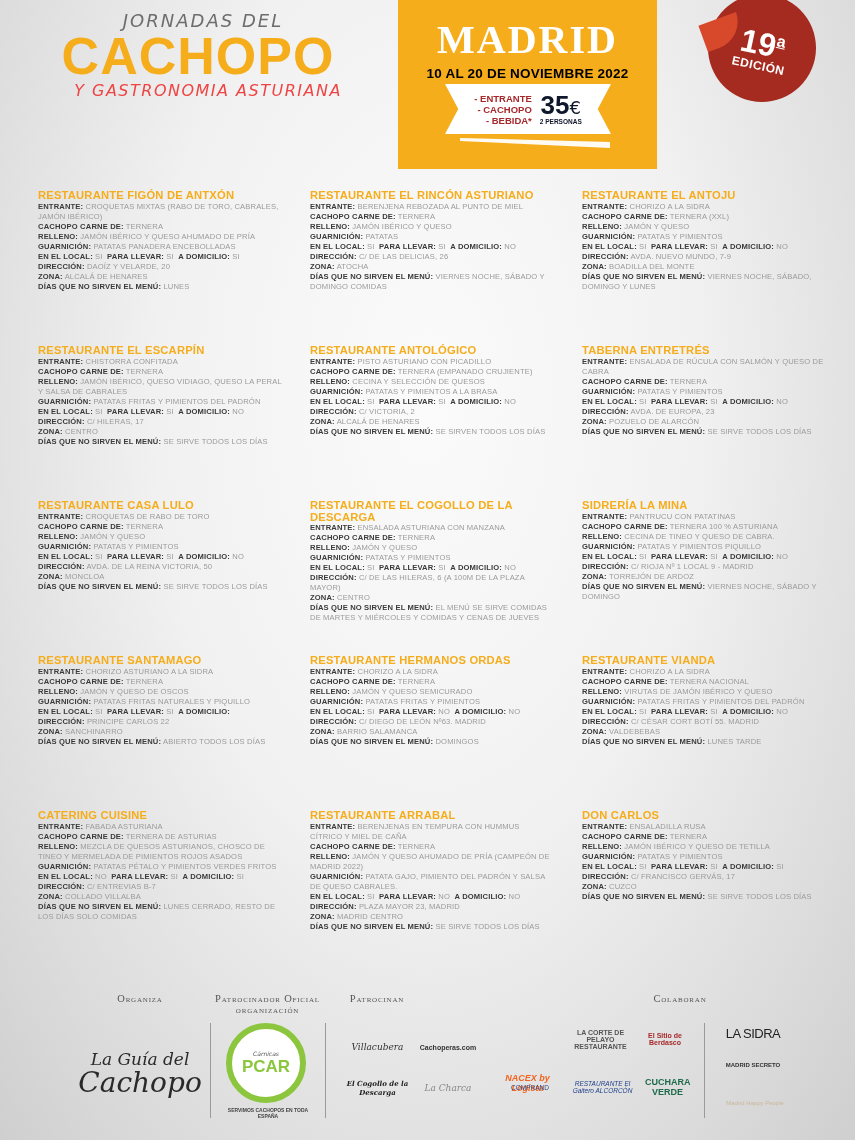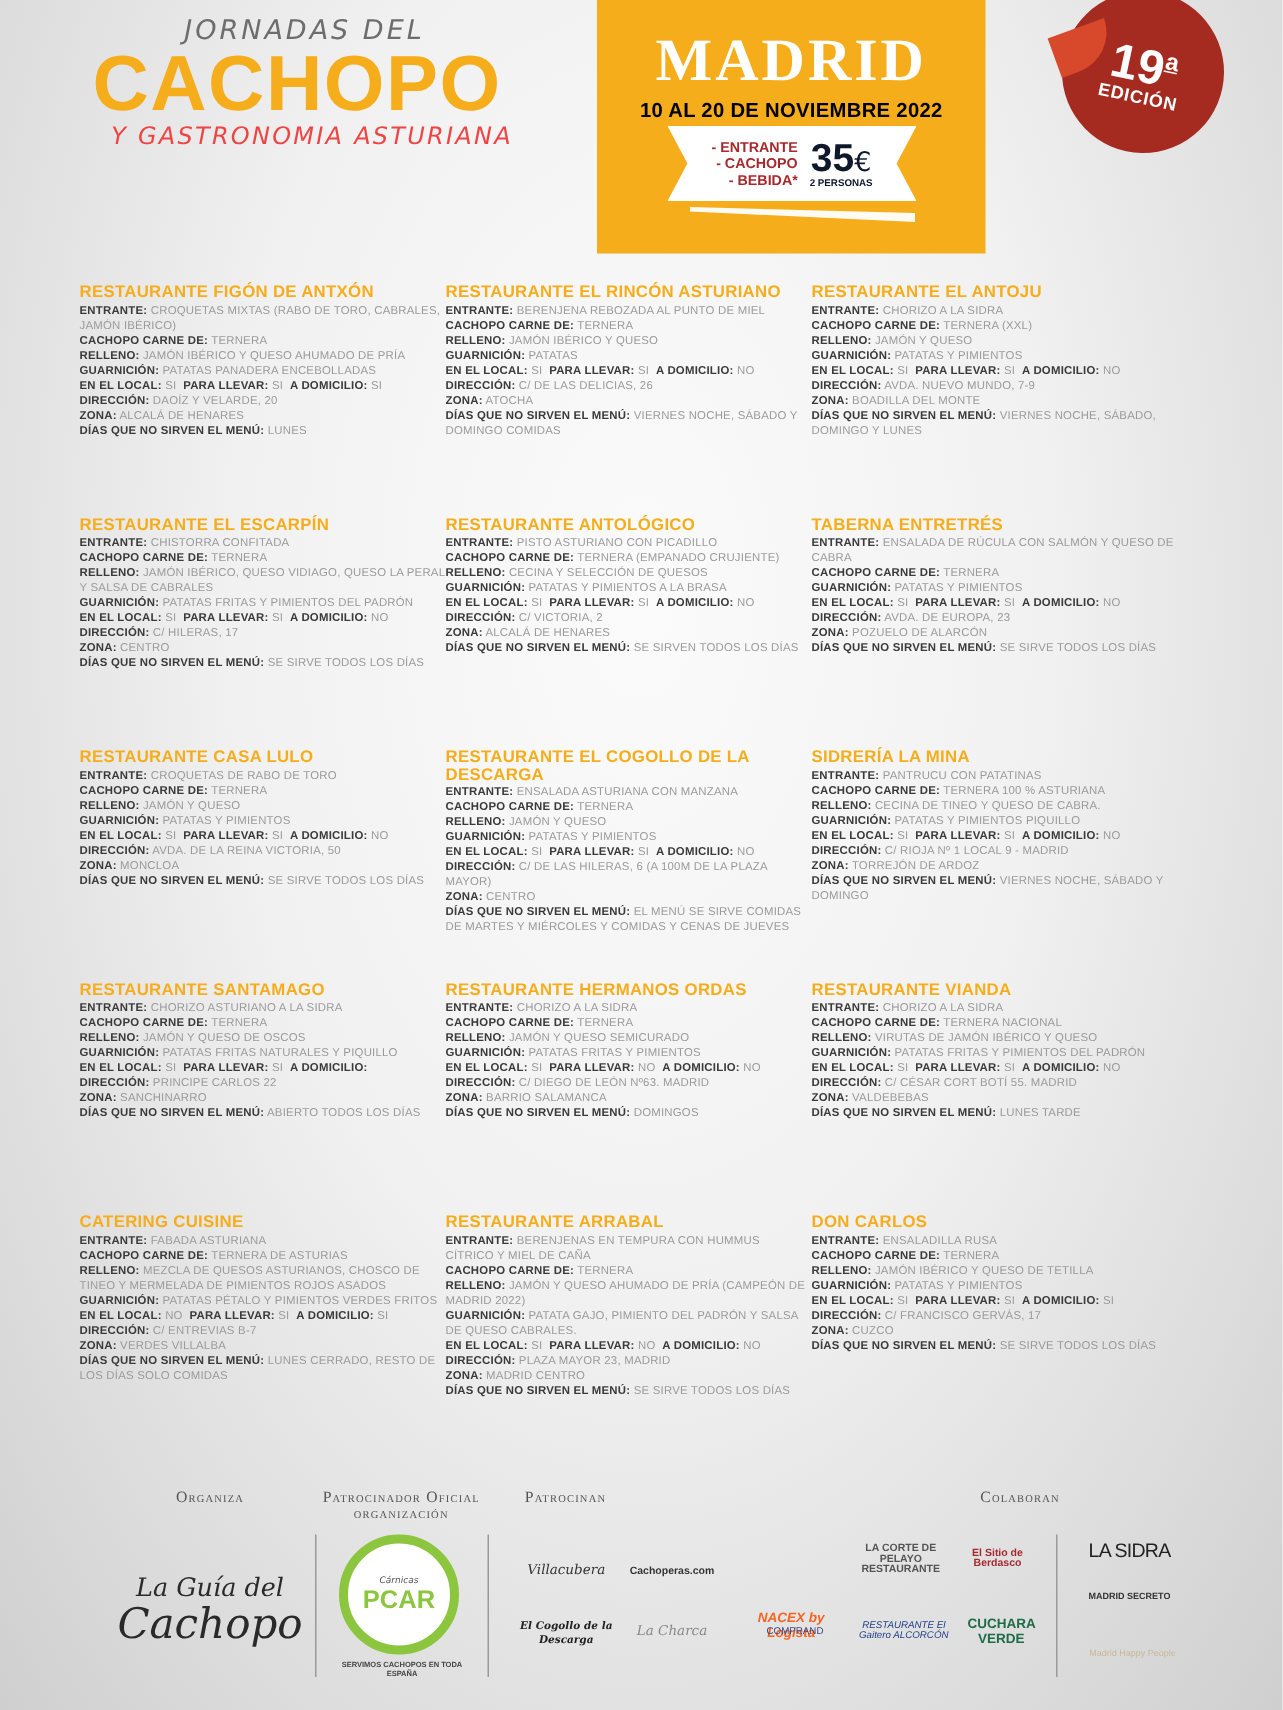--- a/index.html
+++ b/index.html
@@ -32,22 +32,22 @@
 
   .badge { position: absolute; left: 700px; top: 0; width: 118px; height: 108px; }
   .badge .circle { position: absolute; left: 8px; top: -6px; width: 108px; height: 108px; border-radius: 50%; background: #a52a1f; transform: rotate(12deg);
     display: flex; flex-direction: column; align-items: center; justify-content: center; }
   .badge .num { font-family: "Liberation Sans", sans-serif; font-weight: 900; color: #fff; font-size: 32px; line-height: 30px; }
   .badge .num sup { font-size: 16px; text-decoration: underline; }
   .badge .ed { font-family: "Liberation Sans", sans-serif; font-weight: 900; color: #fff; font-size: 12px; letter-spacing: 0.5px; }
   .badge .curl { position: absolute; left: 2px; top: 18px; width: 40px; height: 28px; background: #d8492c; border-radius: 0 0 40px 0; transform: rotate(-20deg); }
 
   
-  .grid { position: absolute; left: 53px; top: 190px; width: 760px; display: grid;
-    grid-template-columns: 244px 244px 244px; column-gap: 0; }
+  .grid { position: absolute; left: 38px; top: 190px; width: 760px; display: grid;
+    grid-template-columns: 244px 244px 244px; column-gap: 28px; }
   .card { height: 155px; }
   .card h2 { font-family: "Liberation Sans", sans-serif; font-weight: 900; font-size: 11.2px; color: #f6ad1b; line-height: 11.5px; letter-spacing: 0.2px; }
   .card p { font-family: "Liberation Sans", sans-serif; font-size: 7.6px; line-height: 10px; color: #9a9a9a; letter-spacing: 0.15px; }
   .card b { color: #3a3a3a; font-weight: 900; }
 
   
   .footer { position: absolute; left: 0; top: 985px; width: 855px; height: 155px; }
   .flabel { position: absolute; font-family: "Liberation Serif", serif; font-size: 10.5px; color: #555; letter-spacing: 0.8px; font-variant: small-caps; text-align: center; }
   .vline { position: absolute; width: 1px; background: #9a9a9a; top: 38px; height: 95px; }
   .logo { position: absolute; display: flex; align-items: center; justify-content: center; text-align: center; }
@@ -228,21 +228,21 @@
       <p><b>DÍAS QUE NO SIRVEN EL MENÚ:</b> <span>LUNES TARDE</span></p>
     </div>
     <div class="card">
       <h2>CATERING CUISINE</h2>
       <p><b>ENTRANTE:</b> <span>FABADA ASTURIANA</span></p>
       <p><b>CACHOPO CARNE DE:</b> <span>TERNERA DE ASTURIAS</span></p>
       <p><b>RELLENO:</b> <span>MEZCLA DE QUESOS ASTURIANOS, CHOSCO DE TINEO Y MERMELADA DE PIMIENTOS ROJOS ASADOS</span></p>
       <p><b>GUARNICIÓN:</b> <span>PATATAS PÉTALO Y PIMIENTOS VERDES FRITOS</span></p>
       <p><b>EN EL LOCAL:</b> <span>NO</span>&nbsp; <b>PARA LLEVAR:</b> <span>SI</span>&nbsp; <b>A DOMICILIO:</b> <span>SI</span></p>
       <p><b>DIRECCIÓN:</b> <span>C/ ENTREVIAS B-7</span></p>
-      <p><b>ZONA:</b> <span>VERDES VILLALBA</span></p>
+      <p><b>ZONA:</b> <span>COLLADO VILLALBA</span></p>
       <p><b>DÍAS QUE NO SIRVEN EL MENÚ:</b> <span>LUNES CERRADO, RESTO DE LOS DÍAS SOLO COMIDAS</span></p>
     </div>
     <div class="card">
       <h2>RESTAURANTE ARRABAL</h2>
       <p><b>ENTRANTE:</b> <span>BERENJENAS EN TEMPURA CON HUMMUS CÍTRICO Y MIEL DE CAÑA</span></p>
       <p><b>CACHOPO CARNE DE:</b> <span>TERNERA</span></p>
       <p><b>RELLENO:</b> <span>JAMÓN Y QUESO AHUMADO DE PRÍA (CAMPEÓN DE MADRID 2022)</span></p>
       <p><b>GUARNICIÓN:</b> <span>PATATA GAJO, PIMIENTO DEL PADRÓN Y SALSA DE QUESO CABRALES.</span></p>
       <p><b>EN EL LOCAL:</b> <span>SI</span>&nbsp; <b>PARA LLEVAR:</b> <span>NO</span>&nbsp; <b>A DOMICILIO:</b> <span>NO</span></p>
       <p><b>DIRECCIÓN:</b> <span>PLAZA MAYOR 23, MADRID</span></p>

